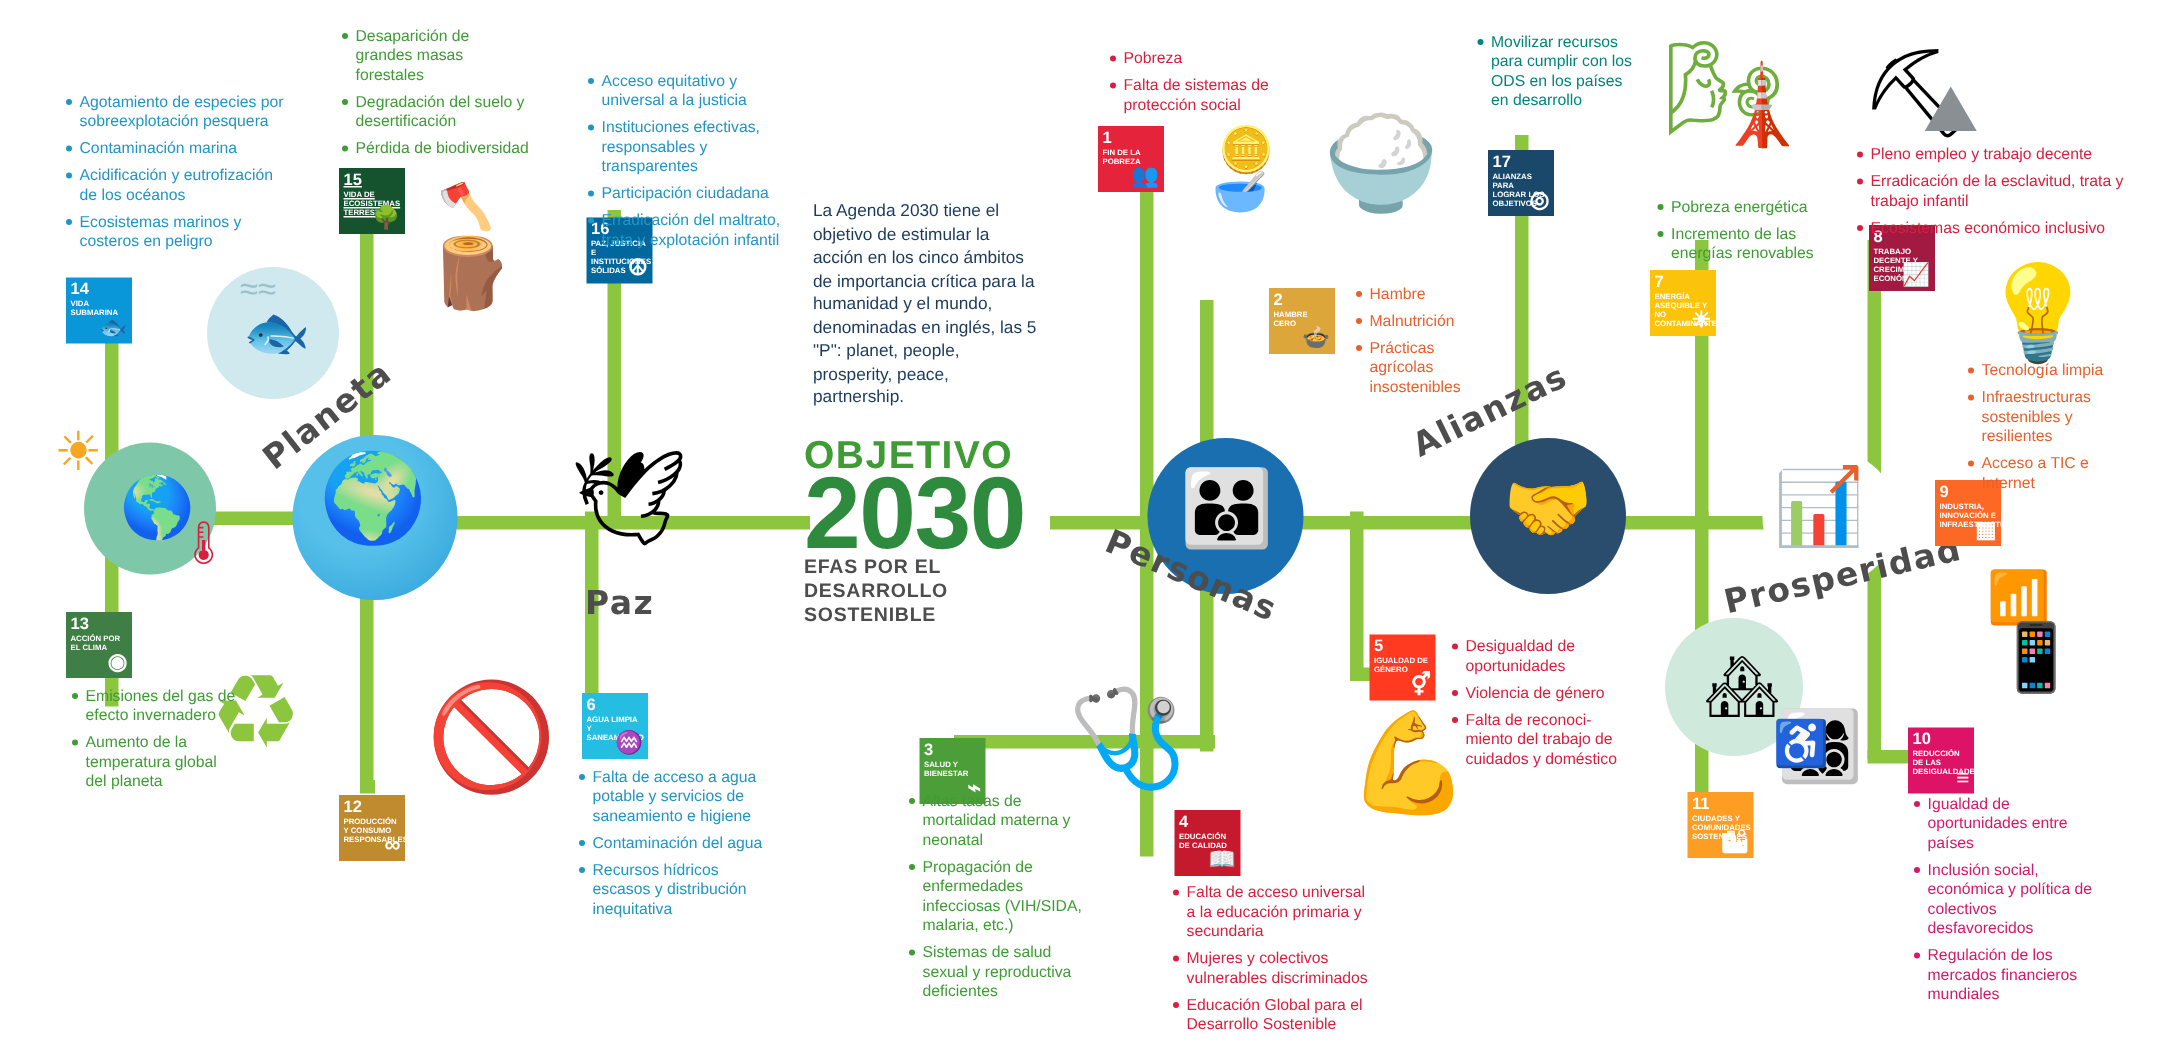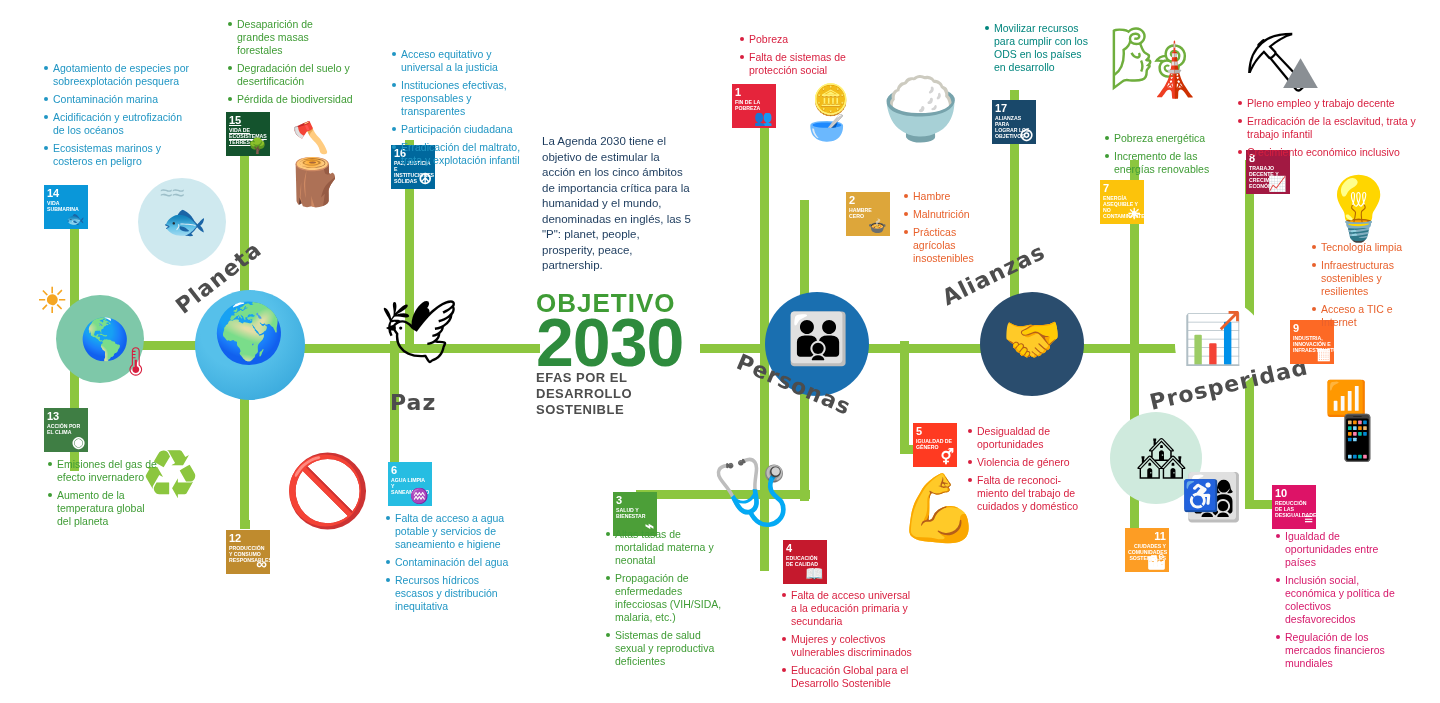--- a/index.html
+++ b/index.html
@@ -207,21 +207,21 @@
   <div class="sdg" style="left:1290px;top:320px;background:#fd6925;">
     <span class="num">9</span>
     <span class="nm">INDUSTRIA, INNOVACIÓN E INFRAESTRUCTURA</span>
     <span class="ico">▦</span>
   </div>
   <div class="sdg" style="left:1272px;top:485px;background:#dd1367;">
     <span class="num">10</span>
     <span class="nm">REDUCCIÓN DE LAS DESIGUALDADES</span>
     <span class="ico">≡</span>
   </div>
-  <div class="sdg" style="left:1125px;top:528px;background:#fd9d24;text-align:right;">
+  <div class="sdg" style="left:1125px;top:528px;background:#fd9d24;">
     <span class="num">11</span>
     <span class="nm">CIUDADES Y COMUNIDADES SOSTENIBLES</span>
     <span class="ico">🏙</span>
   </div>
 
   <div class="circ" style="left:138px;top:178px;width:88px;height:88px;background:#cfe9ef;">
     <span class="emoji" style="font-size:36px;left:24px;top:26px;">🐟</span>
   </div>
   <div class="abs" style="left:160px;top:180px;font-size:22px;color:#9dbfc9;">≈≈</div>
   <div class="abs" style="left:285px;top:155px;font-size:46px;">🪵</div>
@@ -342,21 +342,21 @@
     <ul>
       <li>Pobreza energética</li>
       <li>Incremento de las energías renovables</li>
     </ul>
   </div>
 
   <div class="txt c-red" style="left:1238px;top:97px;width:180px;">
     <ul>
       <li>Pleno empleo y trabajo decente</li>
       <li>Erradicación de la esclavitud, trata y trabajo infantil</li>
-      <li>Crecimiento económico inclusivo</li>
+      <li>Ecosistemas económico inclusivo</li>
     </ul>
   </div>
 
   <div class="txt c-orange" style="left:1312px;top:241px;width:115px;">
     <ul>
       <li>Tecnología limpia</li>
       <li>Infraestructuras sostenibles y resilientes</li>
       <li>Acceso a TIC e Internet</li>
     </ul>
   </div>

